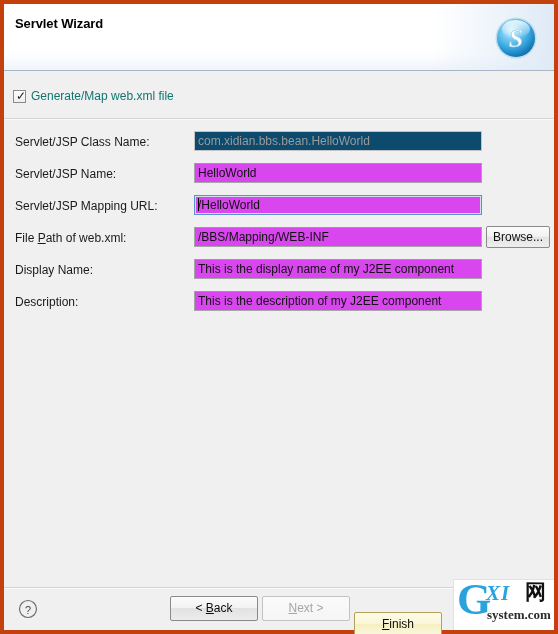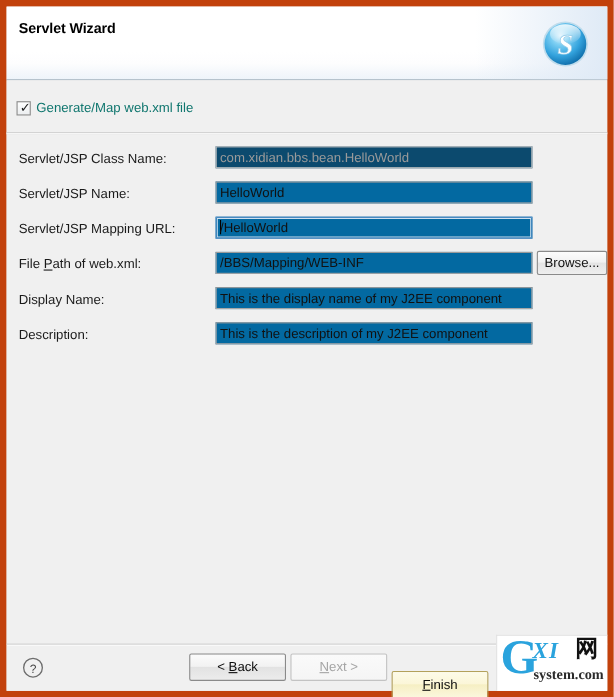--- a/index.html
+++ b/index.html
@@ -16,21 +16,21 @@
     overflow: hidden;
     position: relative;
   }
   #dialog {
     position: absolute;
     left: 0; top: 0;
     width: 558px;
     height: 634px;
     box-sizing: border-box;
     background: #f0f0f0;
-    border: 6px solid #c2410c;
+    border: 4px solid #c2410c;
     display: flex;
     flex-direction: column;
   }
 
   
   #header {
     position: relative;
     height: 66px;
     background: linear-gradient(to bottom, #ffffff 0%, #ffffff 62%, #fdfdfe 78%, #eef4fa 100%);
     border-bottom: 1px solid #a9b7c4;
@@ -127,21 +127,21 @@
   .mn { text-decoration: underline; }
   .form-field {
     position: absolute;
     left: 190px;
     top: 2px;
     width: 288px;
     height: 20px;
     box-sizing: border-box;
     border: 1px solid #a6a6a6;
     border-top-color: #9a9a9a;
-    background: #0369a1;
+    background: #d946ef;
     font-family: "Liberation Sans", sans-serif;
     font-size: 12px;
     color: #111;
     padding: 0 3px;
     line-height: 18px;
     white-space: nowrap;
     overflow: hidden;
   }
   .form-field.disabled {
     background: #0c4a6e;

